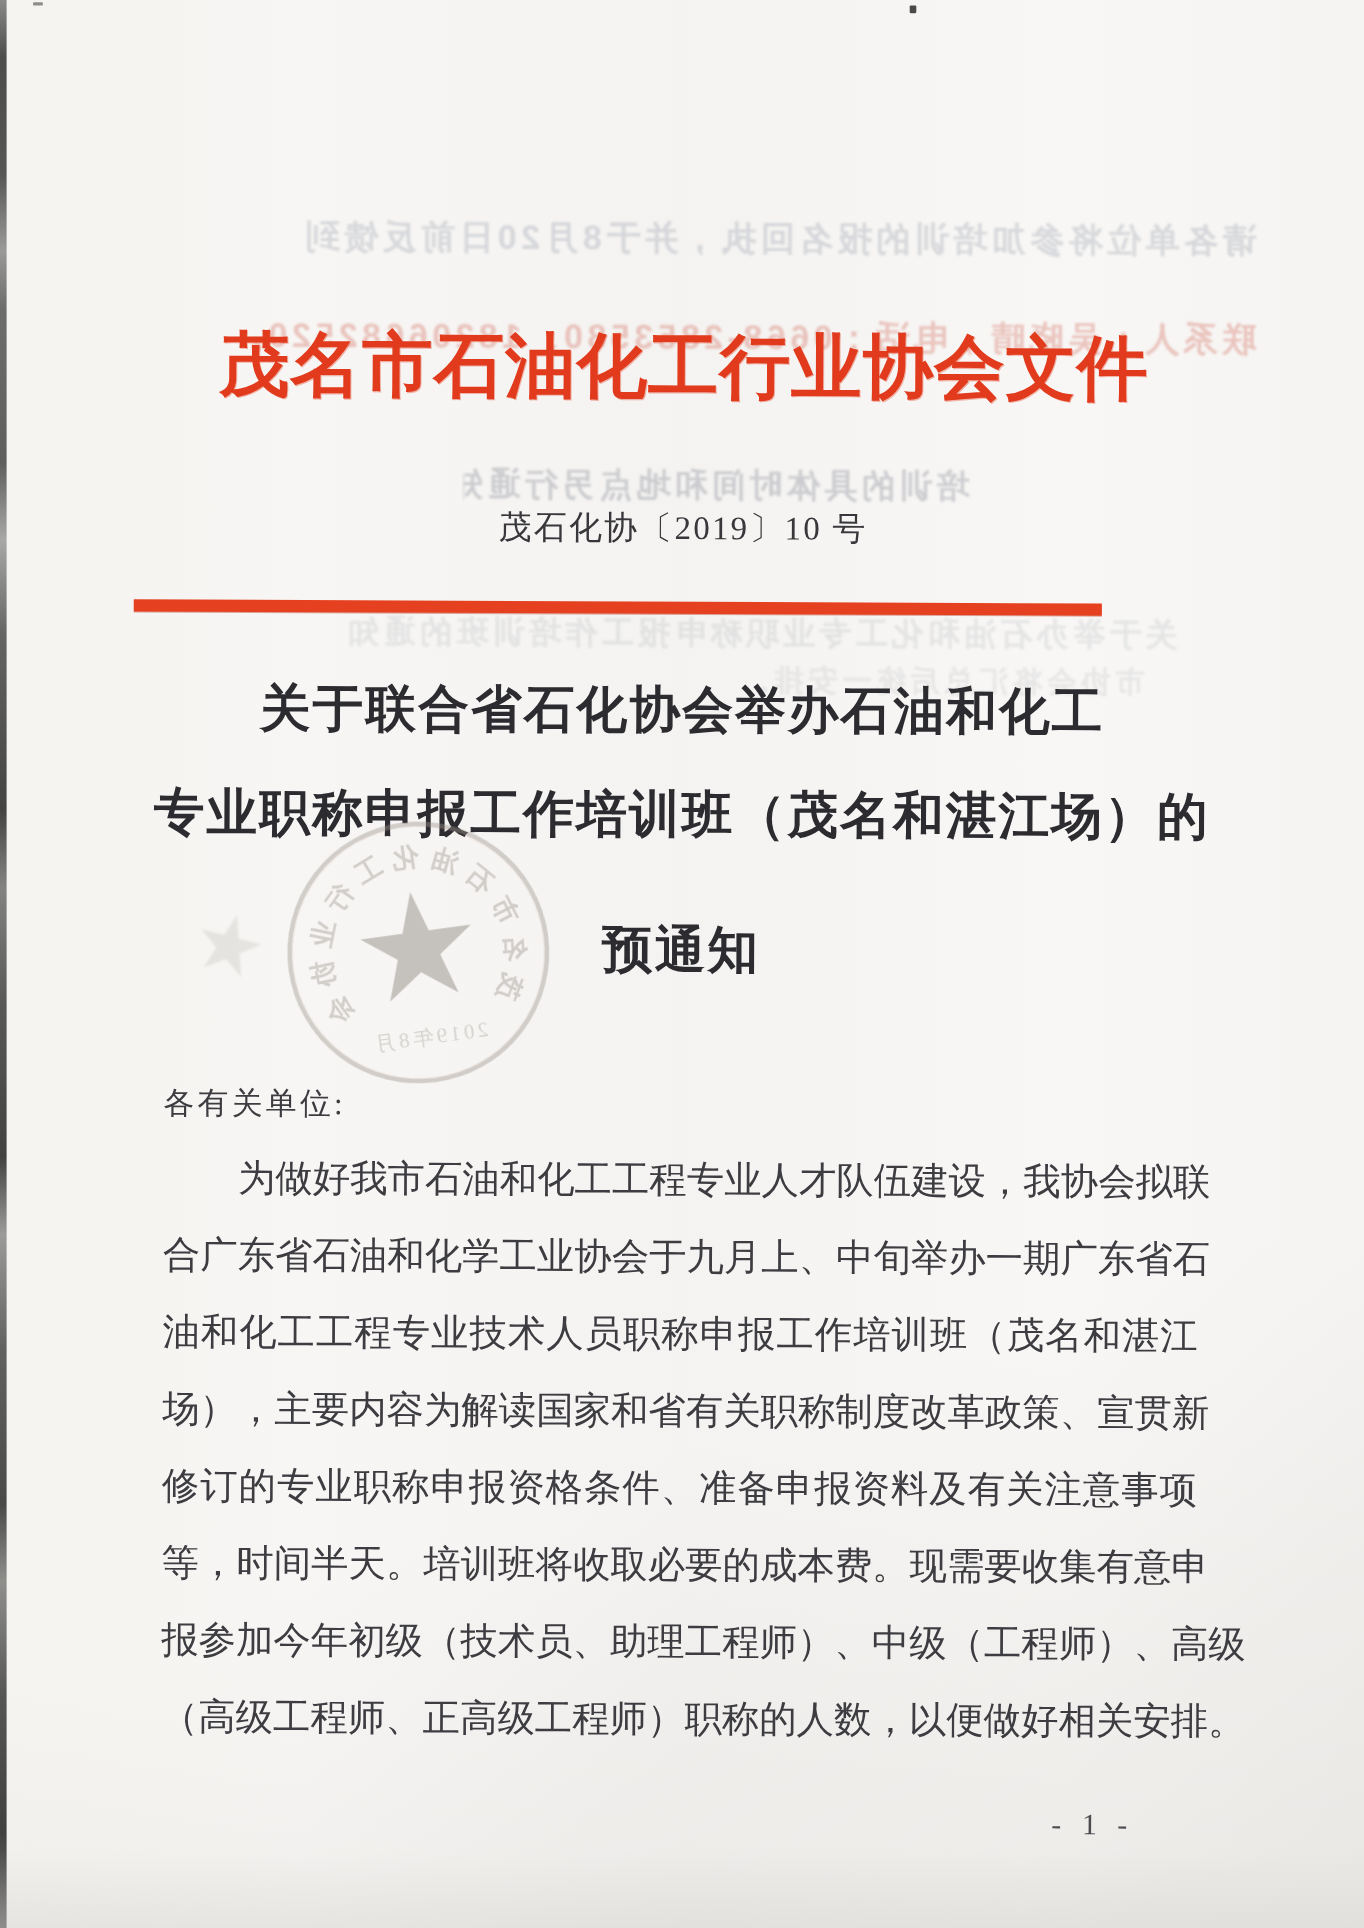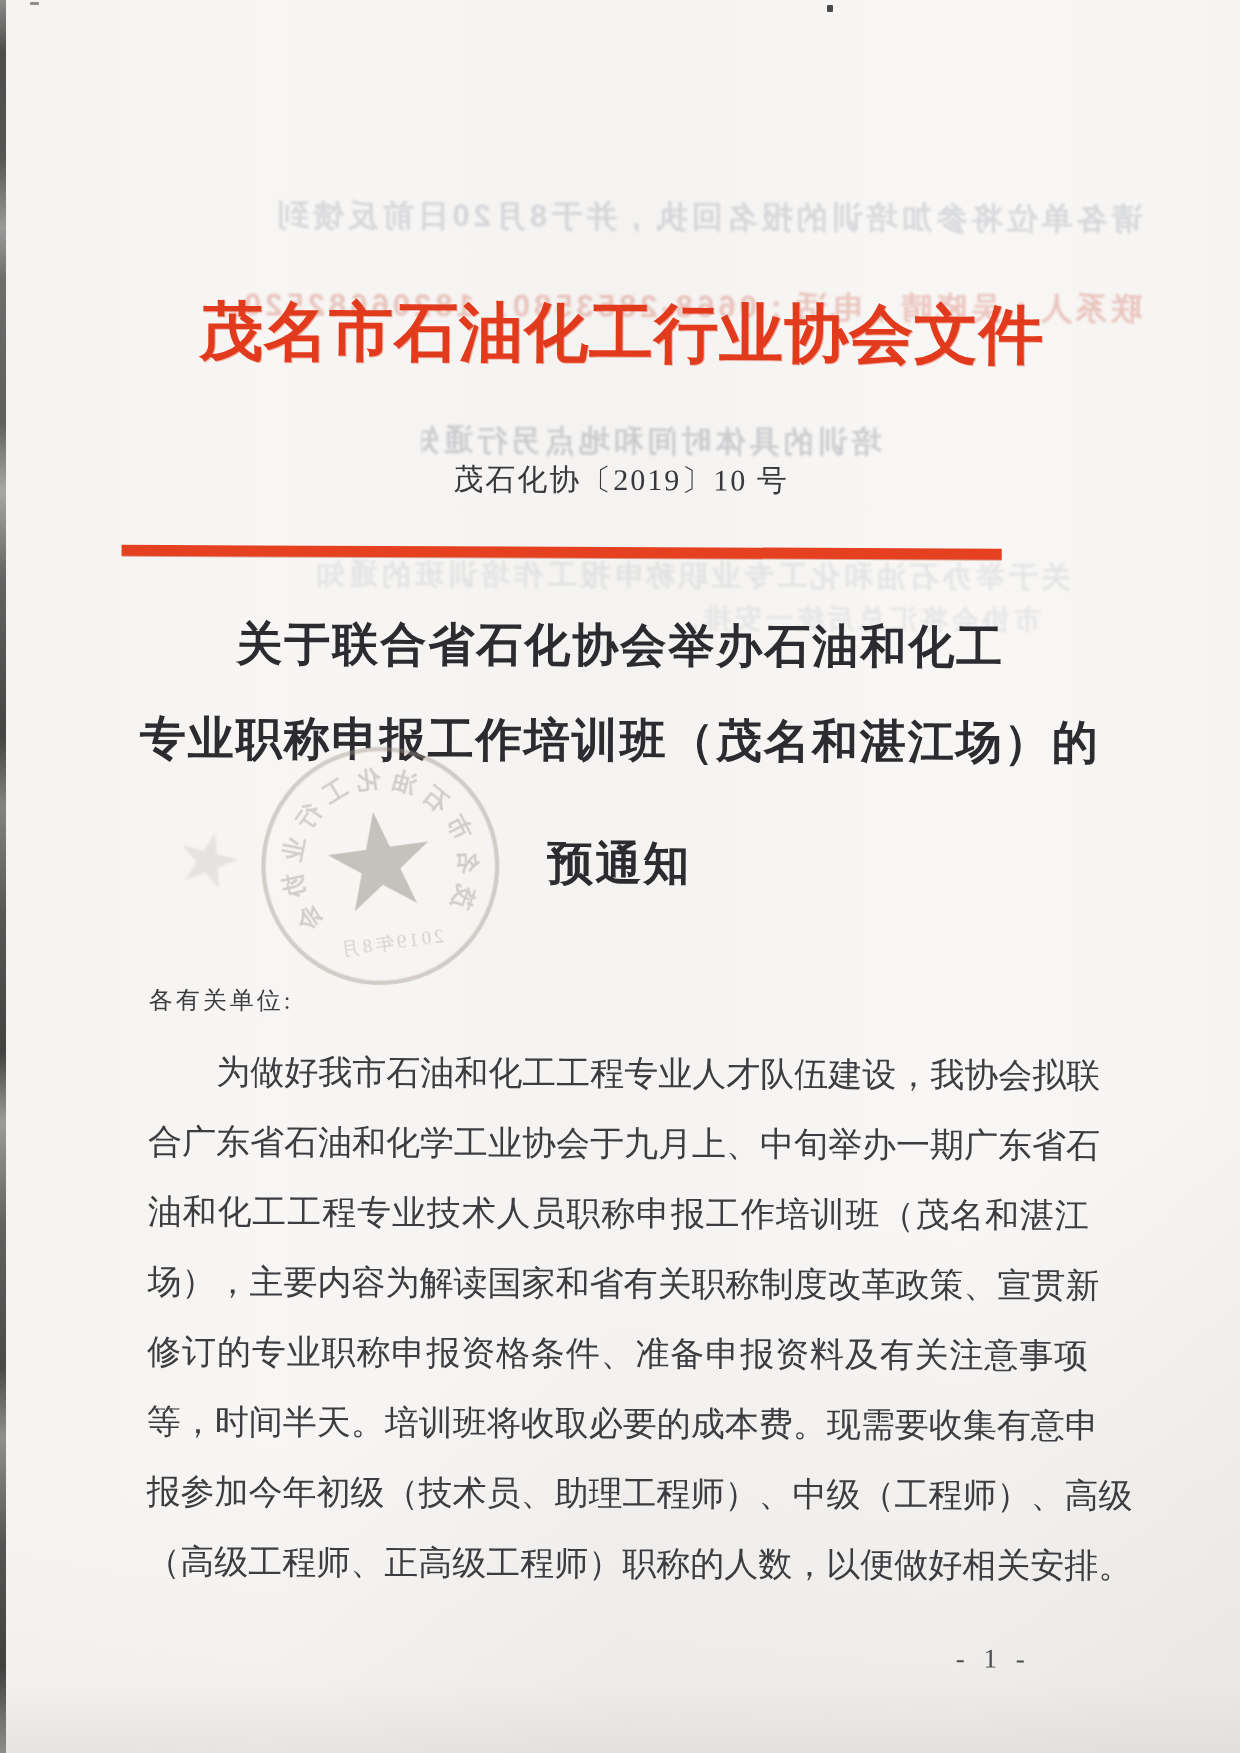--- a/index.html
+++ b/index.html
@@ -123,21 +123,21 @@
     position:absolute;top:818px;left:176px;
     font-family:"DejaVu Sans",sans-serif;
     font-size:74px;color:rgba(150,145,138,0.18);
     transform:scaleX(-1) rotate(-14deg);
     filter:blur(1px);pointer-events:none;
   }
 
   
   .salutation{
     position:absolute;top:986px;left:150px;
-    font-size:24px;color:#3c3c41;letter-spacing:3px;
+    font-size:28px;color:#3c3c41;letter-spacing:3px;
   }
   .body-block{
     position:absolute;top:1048px;left:150px;width:941px;
     font-size:34px;color:#3c3c41;
   }
   .body-line{
     height:70px;line-height:52px;
     text-align:justify;text-align-last:justify;
     white-space:nowrap;
   }

